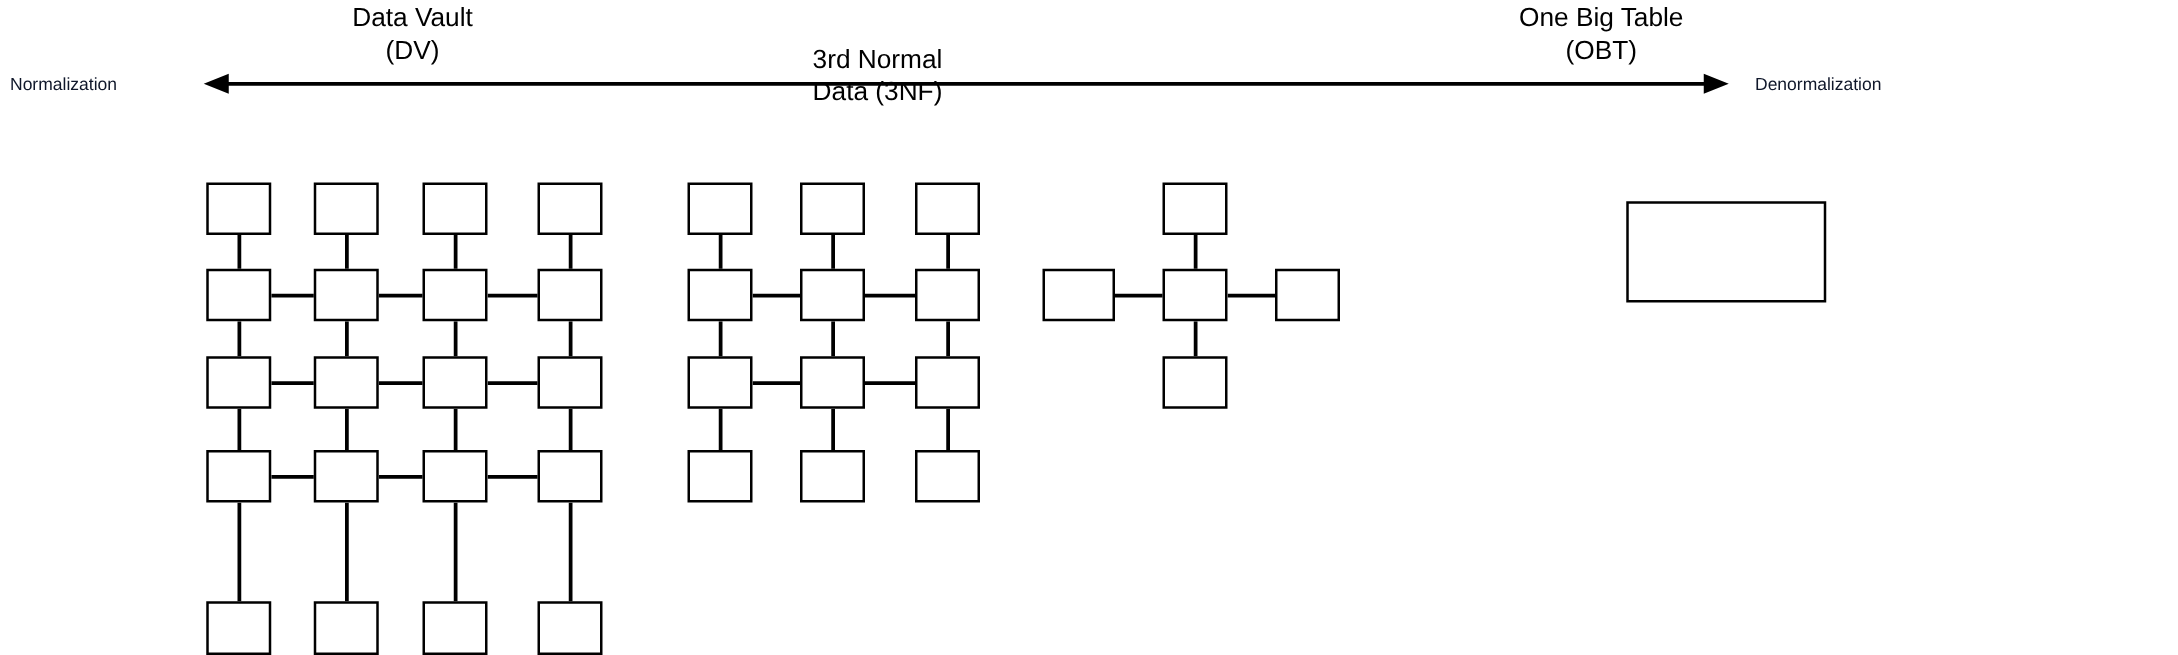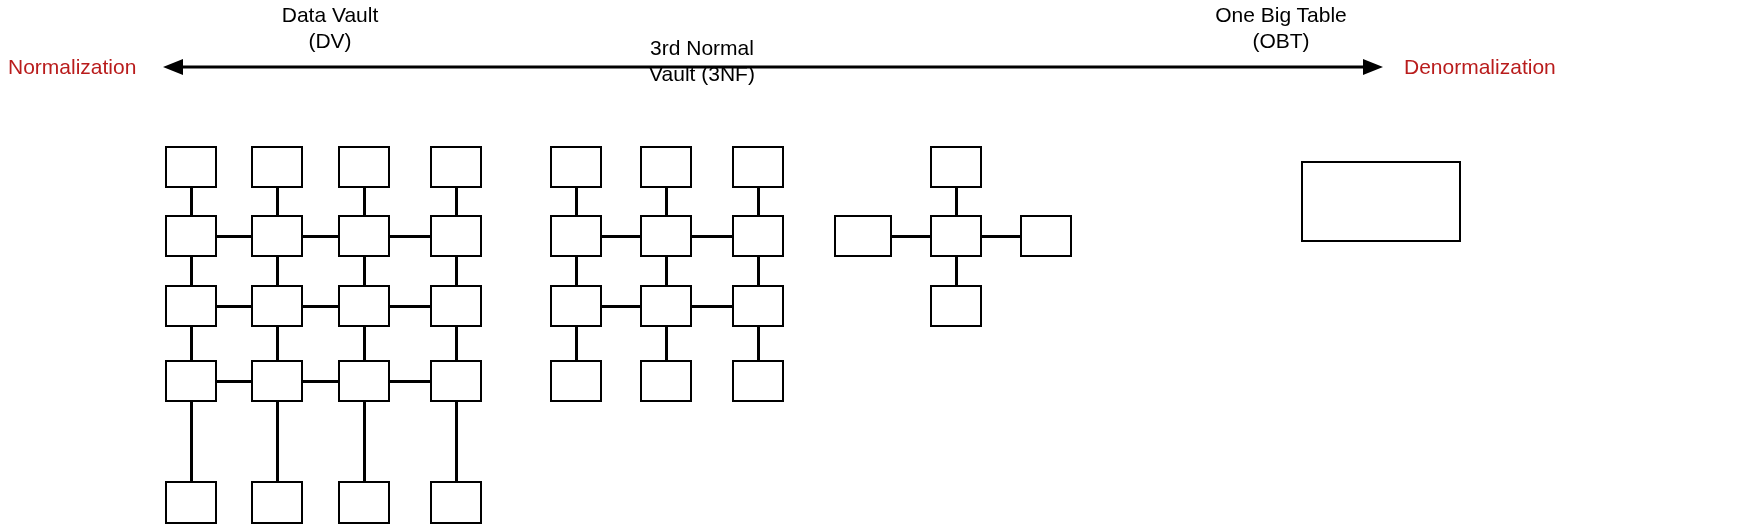--- a/index.html
+++ b/index.html
@@ -15,24 +15,24 @@
     position: relative;
     width: 1742px;
     height: 524px;
     background: #ffffff;
     overflow: hidden;
   }
 
   
   .axis-label {
     position: absolute;
-    font-size: 21px;
+    font-size: 14px;
     line-height: 24px;
     white-space: nowrap;
-    color: #b91c1c;
+    color: #0f172a;
   }
   #label-normalization { left: 8px;  top: 55px; }
   #label-denormalization { left: 1404px; top: 55px; }
 
   .stage-label {
     position: absolute;
     font-size: 21px;
     line-height: 26px;
     text-align: center;
     white-space: nowrap;
@@ -77,21 +77,21 @@
 
   <div class="axis-label" id="label-denormalization">Denormalization</div>
 
   <div class="stage-label" id="stage-dv">
     <div>Data Vault</div>
     <div>(DV)</div>
   </div>
 
   <div class="stage-label" id="stage-3nf">
     <div>3rd Normal</div>
-    <div>Vault (3NF)</div>
+    <div>Data (3NF)</div>
   </div>
 
 
   <div class="stage-label" id="stage-obt">
     <div>One Big Table</div>
     <div>(OBT)</div>
   </div>
 
   <svg class="axis-svg" viewBox="0 0 1742 524" xmlns="http://www.w3.org/2000/svg">
     <g>

